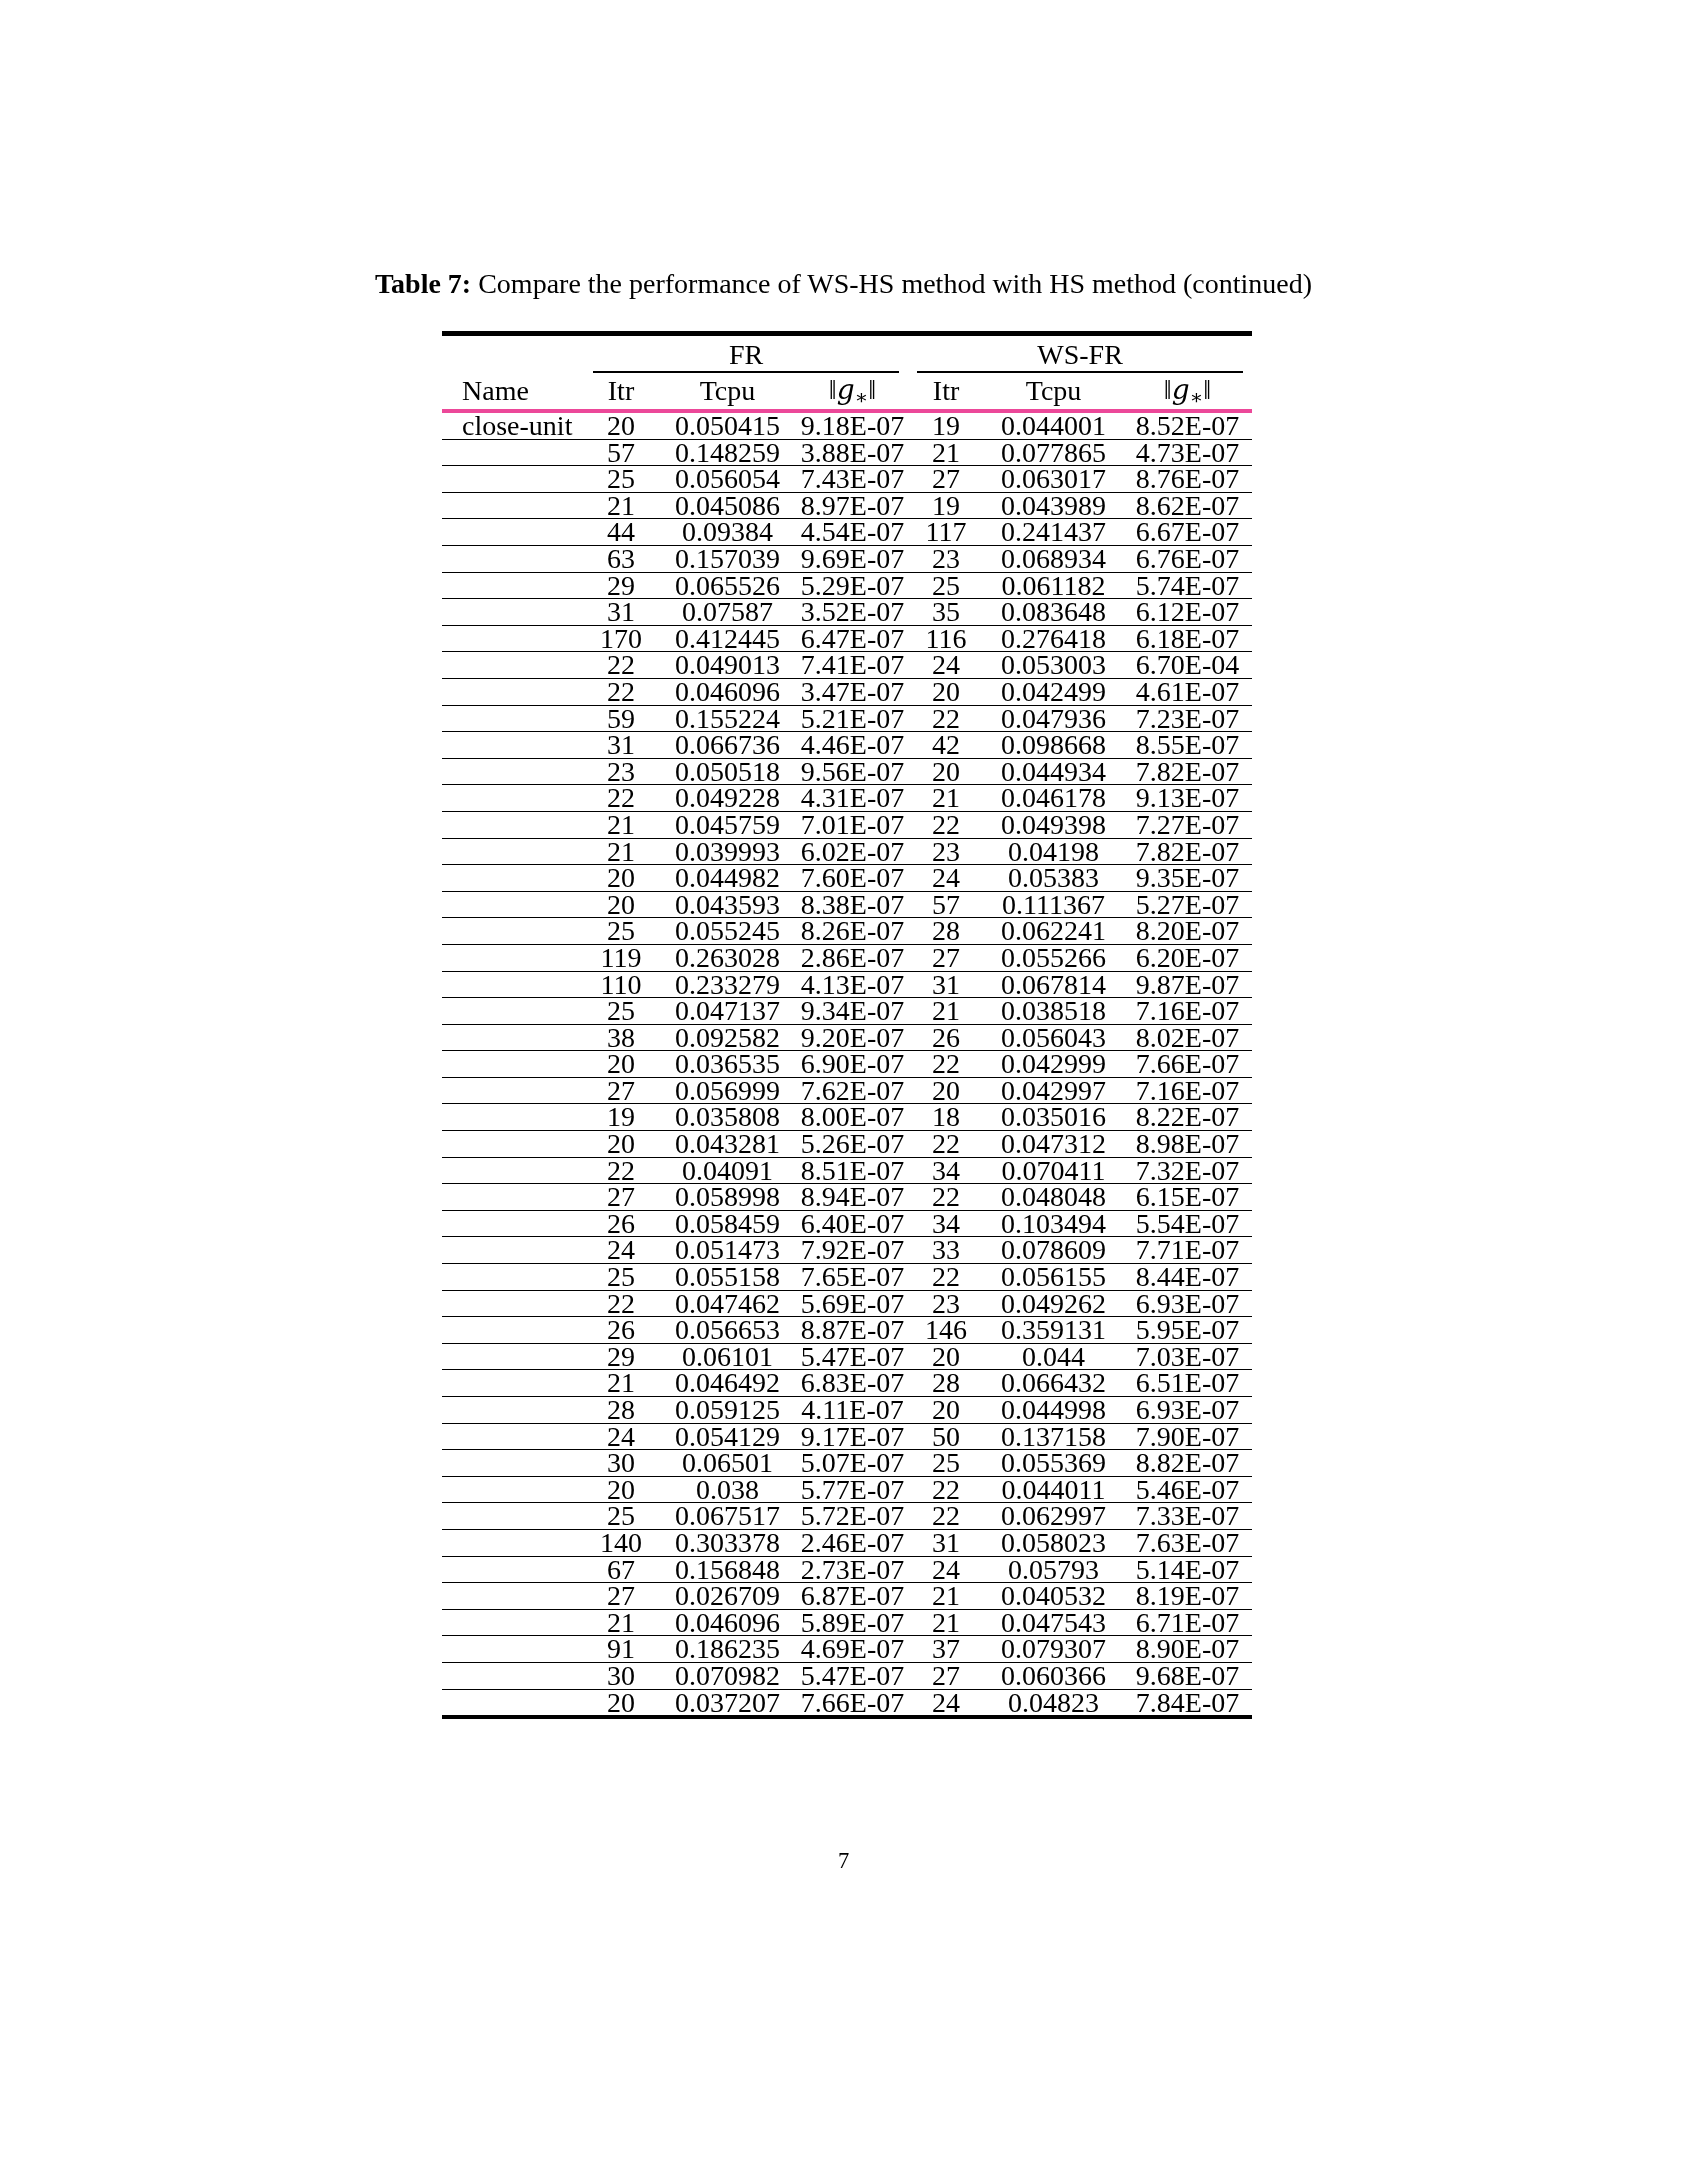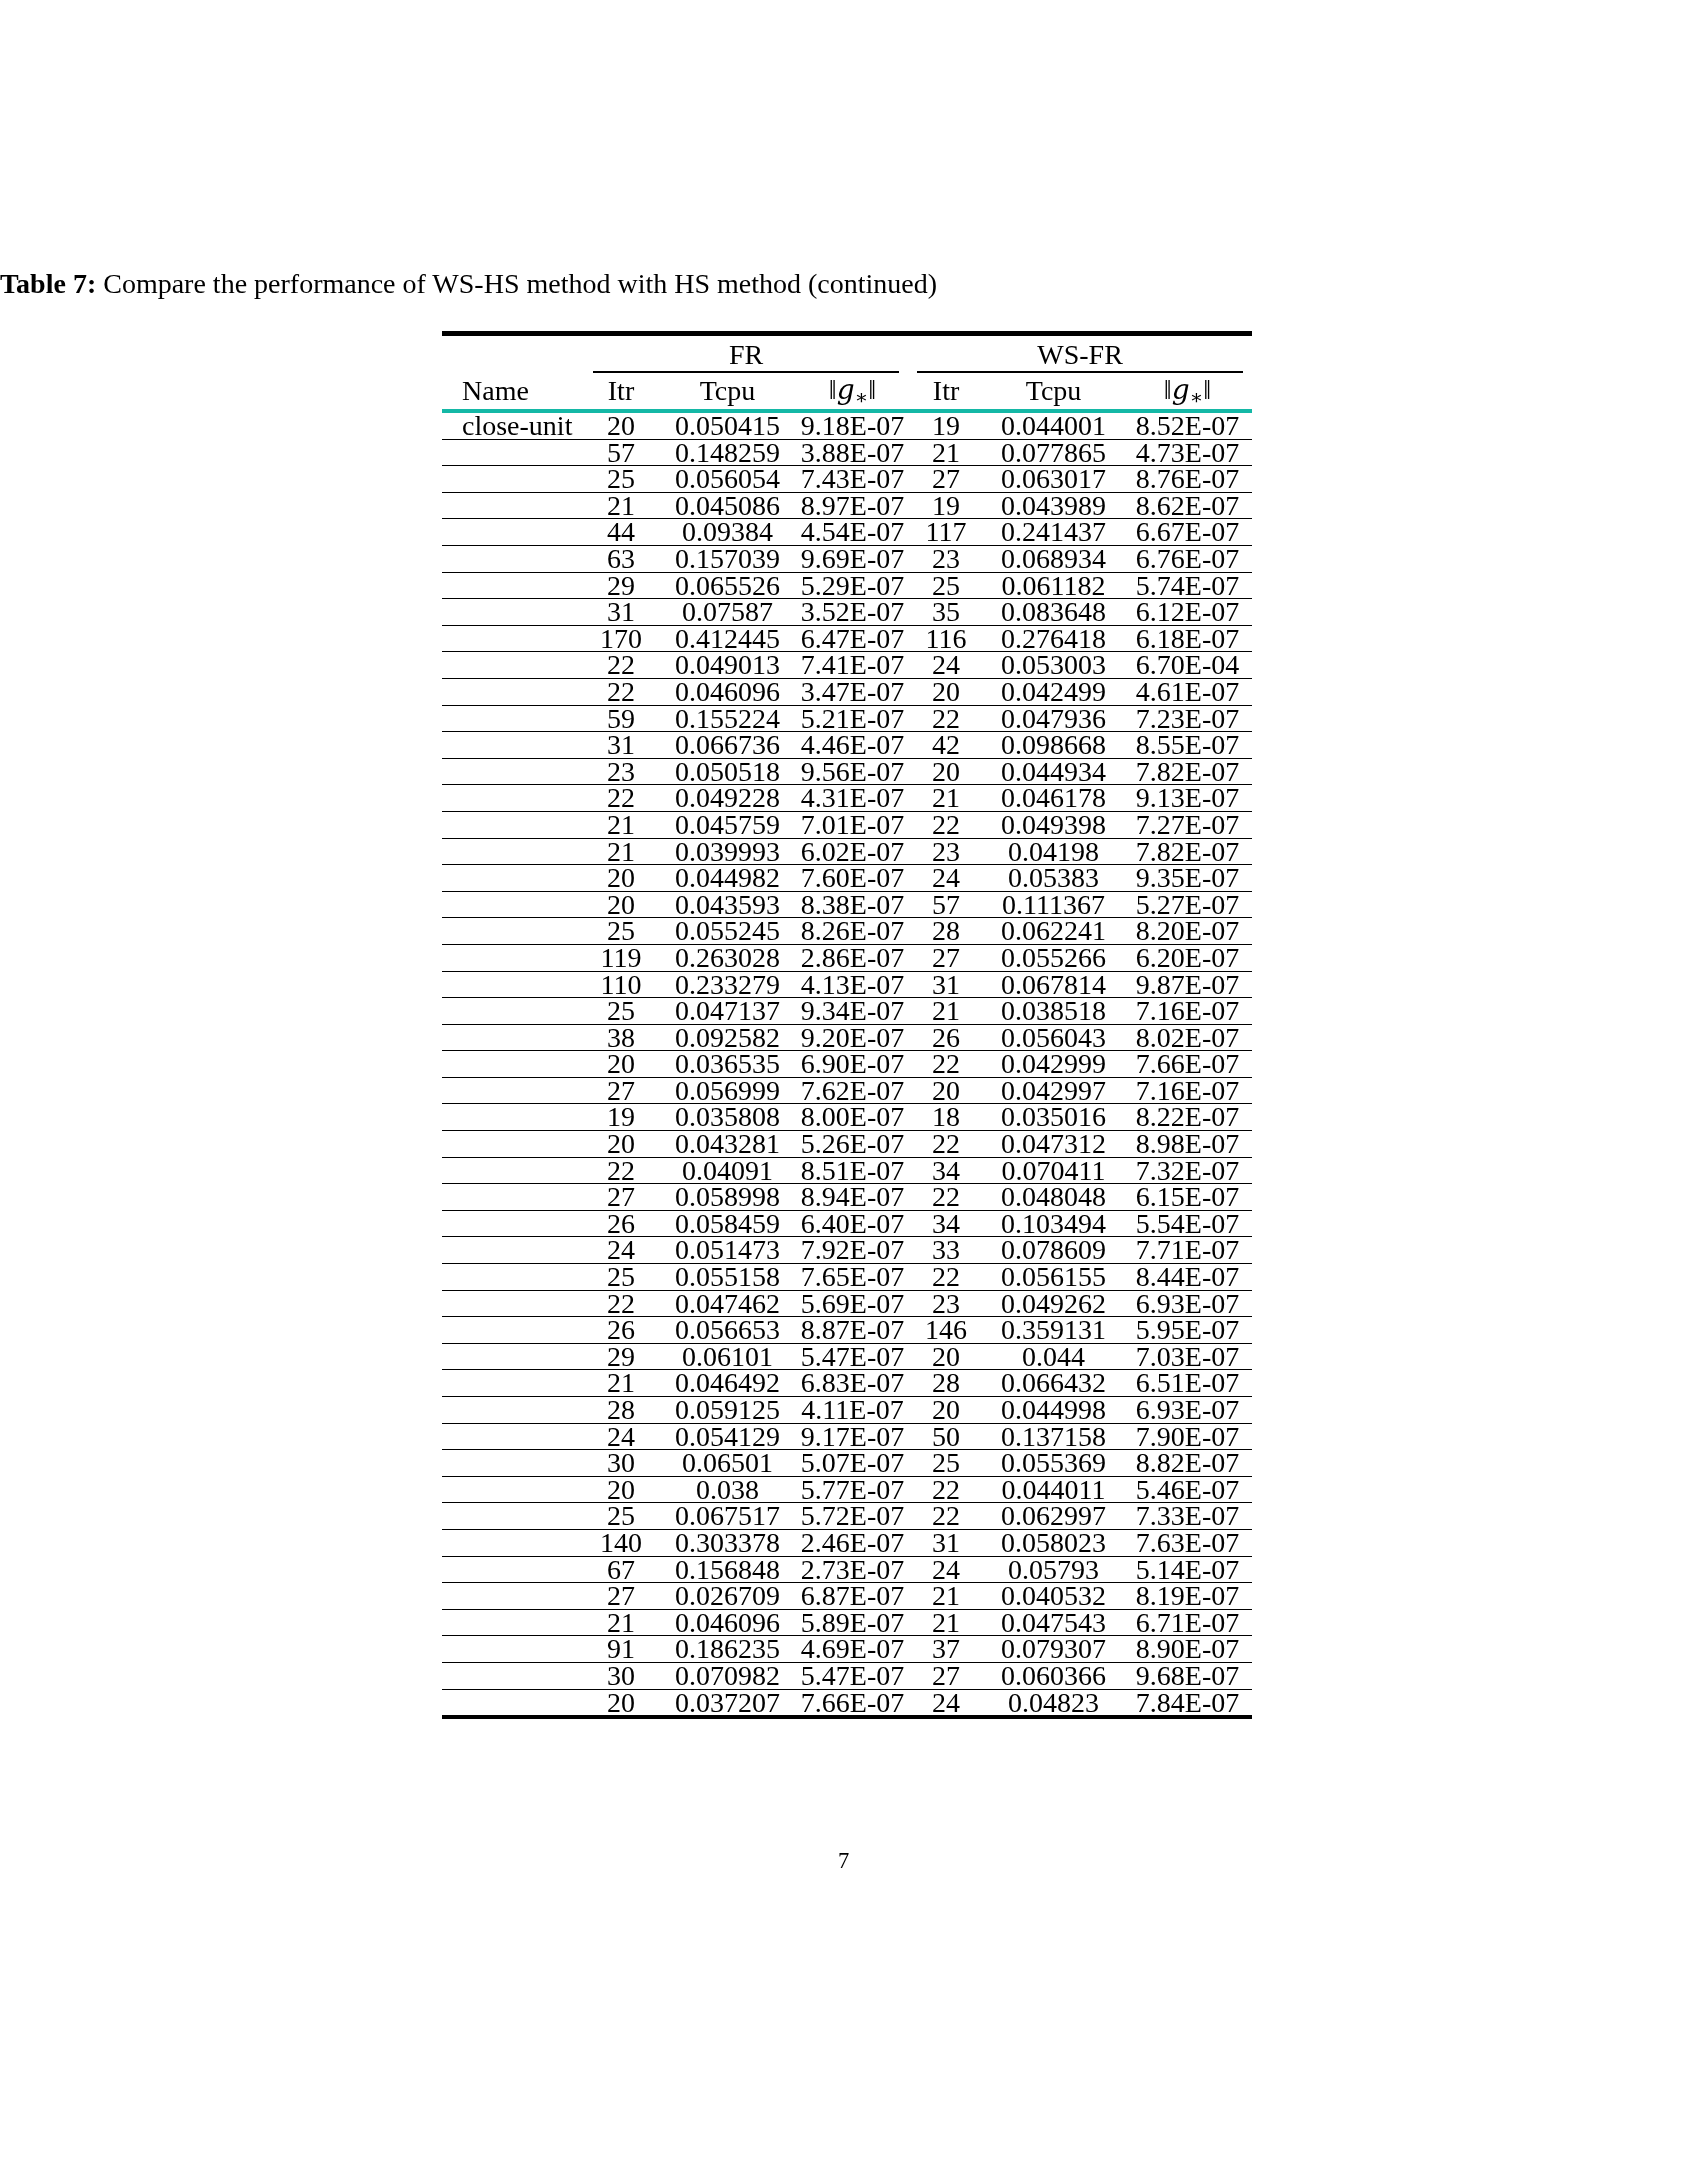--- a/index.html
+++ b/index.html
@@ -10,20 +10,21 @@
     background: #ffffff;
     font-family: "Liberation Serif", "DejaVu Serif", serif;
     color: #000000;
     overflow: hidden;
   }
   .doc-title {
     position: absolute;
     top: 267px;
     left: 0;
     width: 100%;
+    text-align: center;
     font-size: 28px;
     line-height: 33px;
     white-space: nowrap;
   }
   .doc-title .title-label { font-weight: bold; }
   .results-table {
     position: absolute;
     left: 442px;
     top: 331px;
     width: 810px;
@@ -42,21 +43,21 @@
   }
   thead tr.group-row th { height: 37px; vertical-align: middle; }
   thead tr.group-row th.cmid { position: relative; }
   thead tr.group-row th.cmid::after {
     content: "";
     position: absolute;
     left: 9.3px; right: 9.3px; bottom: 0;
     border-bottom: 2px solid #000;
   }
   thead tr.cols-row th { height: 36px; vertical-align: middle; margin-top: 12px; }
-  .results-table tbody { border-top: 4px solid #14b8a6; }
+  .results-table tbody { border-top: 4px solid #ec4899; }
   .results-table tbody tr + tr { border-top: 1.3px solid #000; }
   .results-table tbody td {
     height: 25.6px;
     line-height: 25.6px;
     vertical-align: middle;
   }
   .col-name-cell { text-align: left !important; padding-left: 20px !important; }
   .gnorm i { font-style: italic; font-family: "DejaVu Serif", serif; }
   .gnorm sub { font-size: 0.72em; vertical-align: -0.25em; }
   .page-number {

